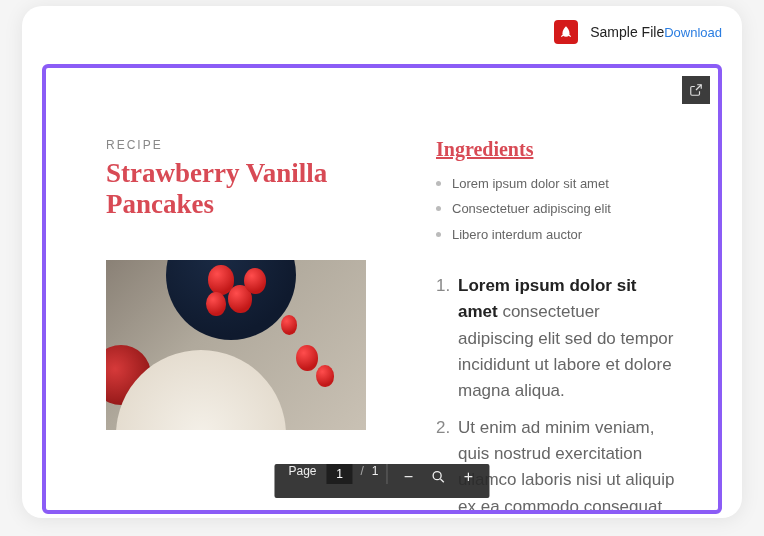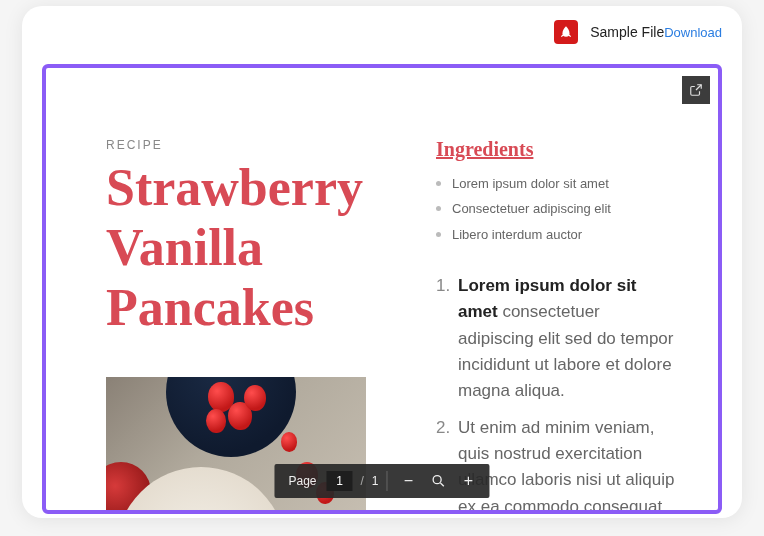--- a/index.html
+++ b/index.html
@@ -82,21 +82,21 @@
   .col-right { flex: 1; }
   .recipe-label {
     font-size: 12px;
     letter-spacing: 2px;
     color: #888;
     margin-bottom: 6px;
   }
   .recipe-title {
     font-family: Georgia, "Times New Roman", serif;
     font-weight: 700;
-    font-size: 52px;
+    font-size: 27px;
     line-height: 1.15;
     color: #d84a55;
     margin-bottom: 40px;
   }
   .photo {
     width: 260px;
     height: 170px;
     background: linear-gradient(135deg, #8a8176 0%, #b0a99c 40%, #c9c1b4 100%);
     position: relative;
     overflow: hidden;
@@ -172,21 +172,20 @@
   }
   .step-lead { font-weight: 700; color: #222; }
   .toolbar {
     position: absolute;
     bottom: 12px;
     left: 50%;
     transform: translateX(-50%);
     background: rgba(40,40,40,0.92);
     height: 34px;
     display: flex;
-    align-items: center;
     padding: 0 8px;
     gap: 4px;
     color: #eee;
     font-size: 12px;
     border-radius: 2px;
   }
   .toolbar .lbl { padding: 0 6px; }
   .toolbar input {
     width: 26px; height: 20px;
     background: #1e1e1e;

